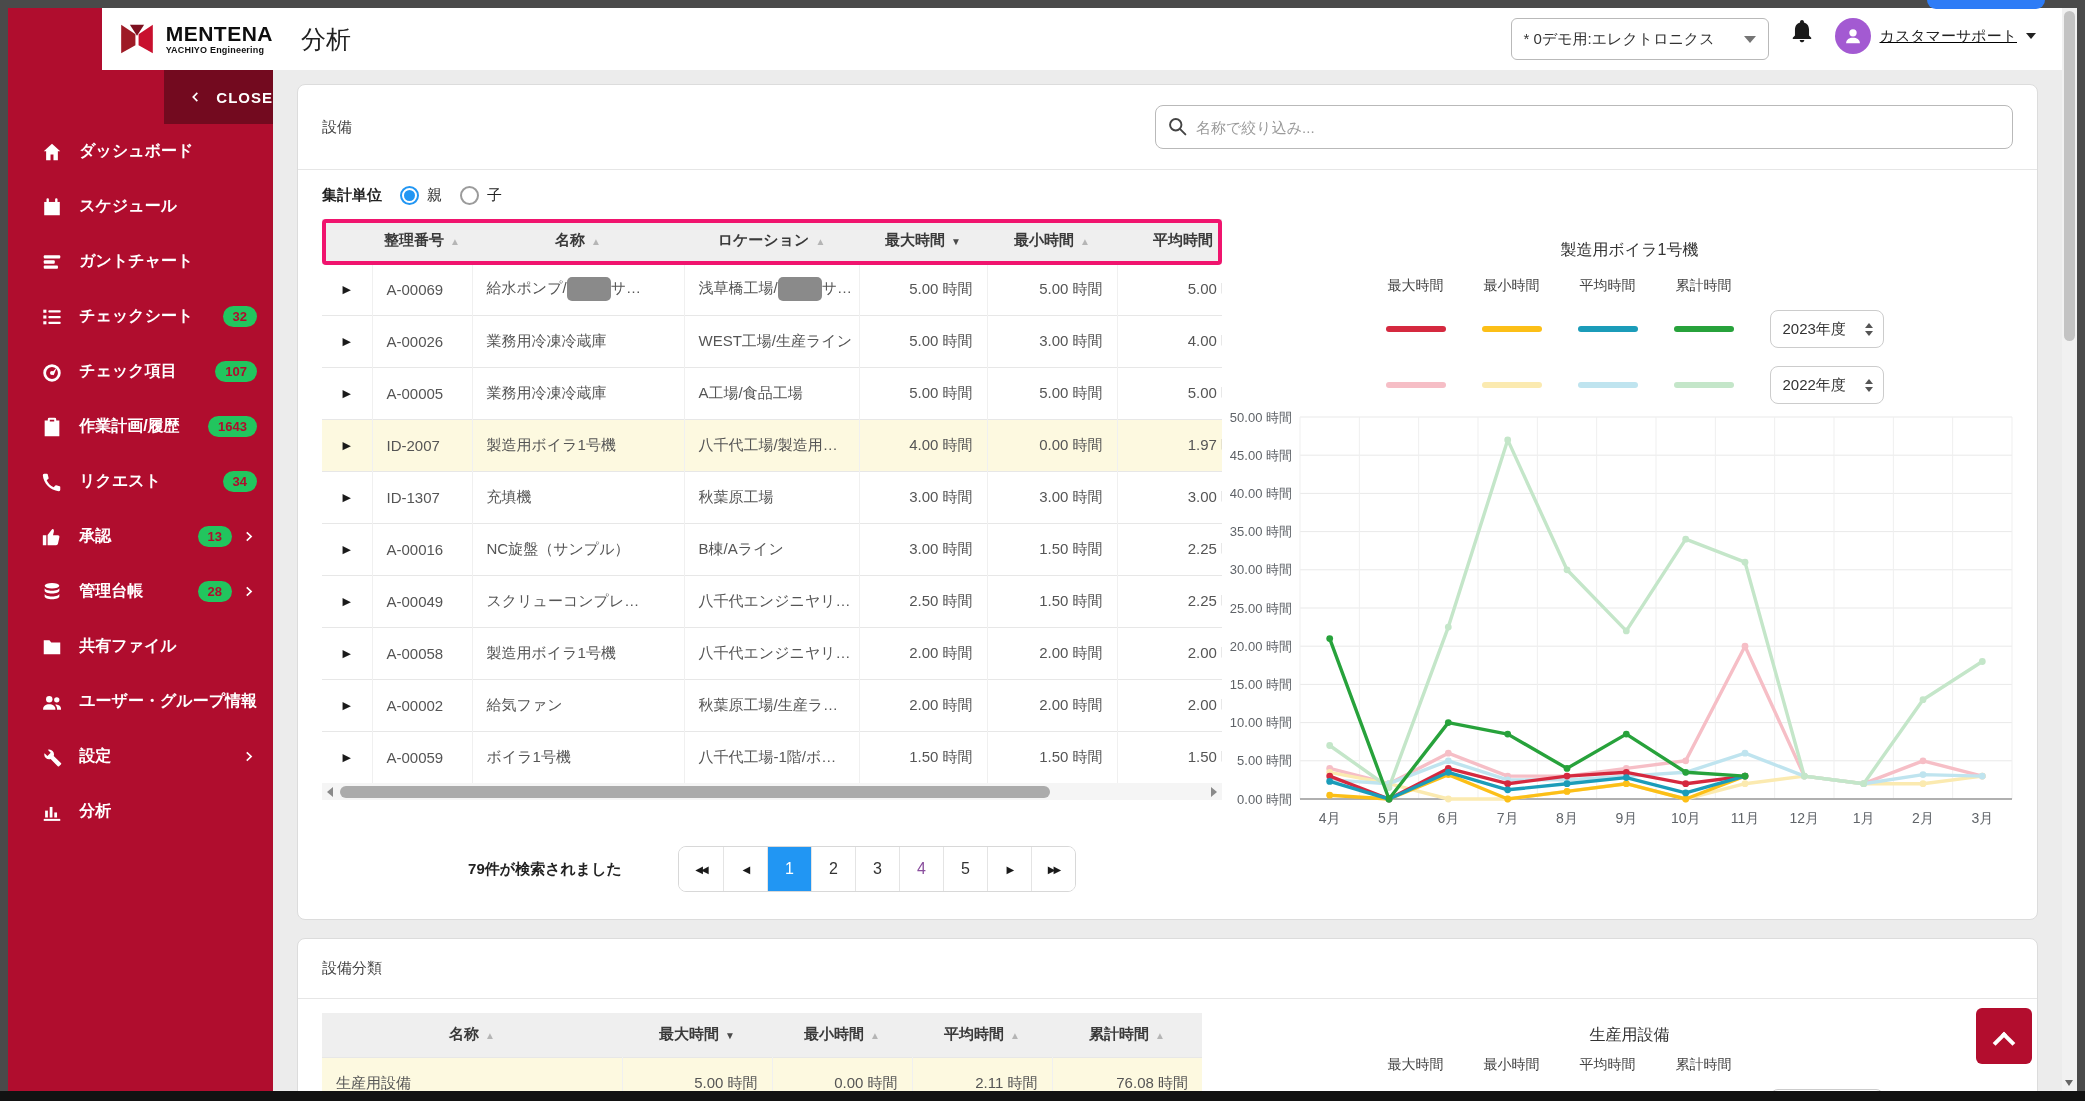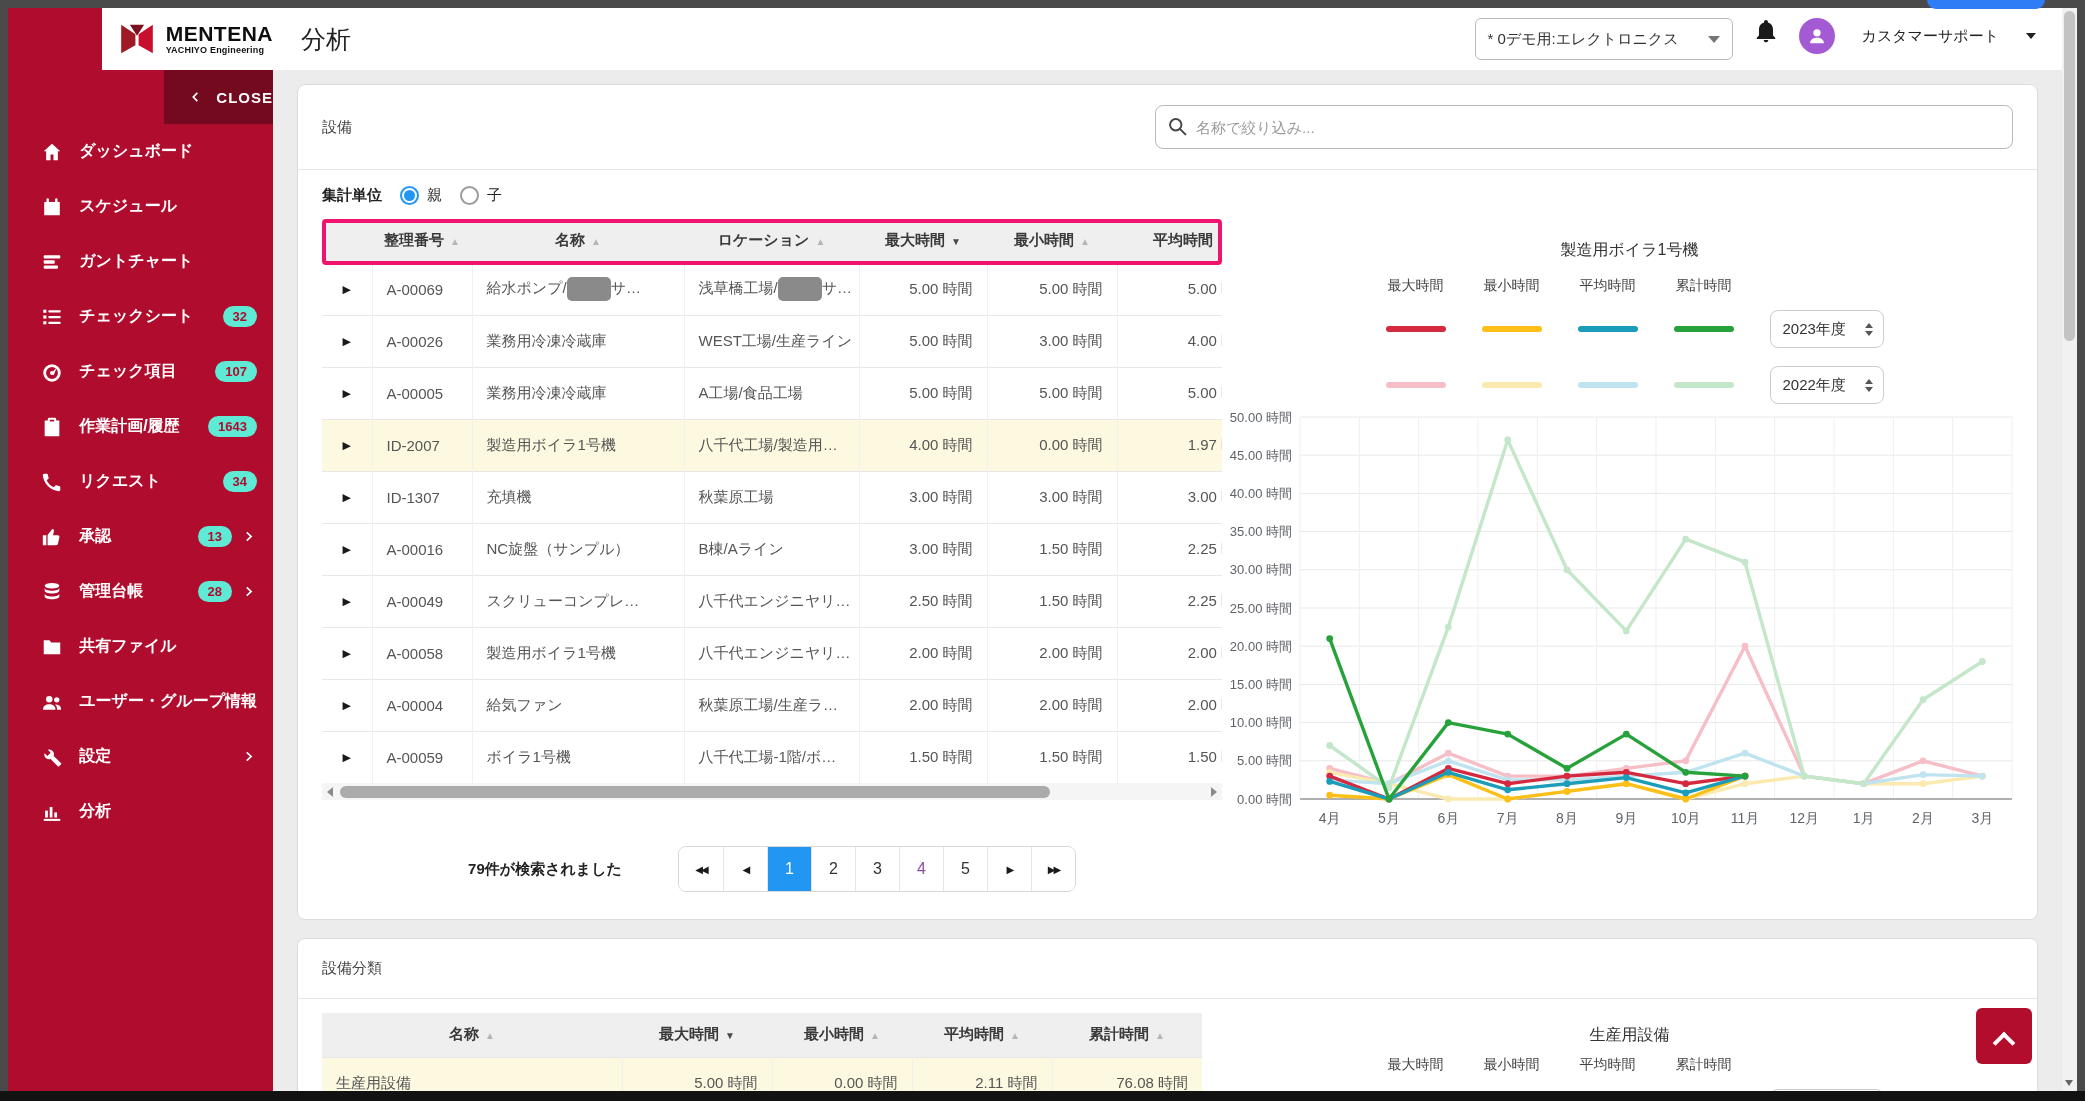--- a/index.html
+++ b/index.html
@@ -16,36 +16,36 @@
   .logo { height: 62px; background: #fff; display: flex; align-items: center; padding-left: 16px; gap: 10px; }
   .logo-mark { width: 38px; height: 38px; }
   .b-name { font-size: 21px; font-weight: 800; letter-spacing: .5px; color: #0d0d0d; line-height: 1.05; }
   .b-sub  { font-size: 9px; font-weight: bold; color: #111; letter-spacing: .2px; }
   .close-bar { height: 54px; background: #730a1f; color: #fff; display: flex; align-items: center;
                padding-left: 24px; gap: 14px; font-size: 15px; font-weight: bold; letter-spacing: 1px; cursor: pointer; }
   .nav-item { display: flex; align-items: center; height: 55px; padding: 0 16px 0 24px; color: #fff;
               font-size: 16px; font-weight: bold; cursor: pointer; }
   .nav-item .nicon { width: 22px; height: 22px; margin-right: 16px; flex: none; }
   .nav-item .lbl { flex: 1; white-space: nowrap; }
-  .badge { background: #5eead4; color: #b00d2e; font-size: 13px; font-weight: bold; border-radius: 12px;
+  .badge { background: #22c55e; color: #b00d2e; font-size: 13px; font-weight: bold; border-radius: 12px;
            padding: 3px 10px; line-height: 1.2; }
   .chev-r { width: 15px; height: 15px; margin-left: 10px; flex: none; }
 
   
   .main { flex: 1; display: flex; flex-direction: column; background: #ececec; min-width: 0; }
   header { height: 62px; background: #fff; display: flex; align-items: center; justify-content: space-between;
            padding: 0 26px 0 28px; flex: none; }
   .page-title { font-size: 25px; font-weight: 500; color: #222; }
   .h-right { display: flex; align-items: flex-start; gap: 20px; }
   .org-select { width: 258px; height: 42px; border: 1px solid #b9b9b9; border-radius: 6px; background: #fff;
                 display: flex; align-items: center; justify-content: space-between; padding: 0 12px; font-size: 15px; color: #333; cursor: pointer; }
   .caret-down { width: 0; height: 0; border-left: 6px solid transparent; border-right: 6px solid transparent; border-top: 7px solid #757575; }
   .bell { width: 26px; height: 26px; }
   .avatar { width: 36px; height: 36px; border-radius: 50%; background: #a35ad2; display: flex; align-items: center; justify-content: center; cursor: pointer; }
-  .user-wrap { display: flex; align-items: center; gap: 27px; cursor: pointer; }
+  .user-wrap { display: flex; align-items: center; gap: 9px; cursor: pointer; text-decoration: underline; }
   .user-name { font-size: 15px; color: #222; }
   .caret-down.sm { border-left-width: 5px; border-right-width: 5px; border-top: 6px solid #222; }
 
   .content { position: relative; flex: 1; overflow: hidden; padding: 14px 24px 0 24px; }
   .card { background: #fff; border: 1px solid #dcdcdc; border-radius: 8px; }
   .card1 { height: 836px; }
   .card2 { height: 260px; margin-top: 18px; }
   .card-head { display: flex; justify-content: space-between; align-items: center; padding: 20px 24px;
                border-bottom: 1px solid #e6e6e6; min-height: 66px; }
   .card2 .card-head { min-height: 55px; }
@@ -443,21 +443,21 @@
                         <td class="exp">▶</td>
                         <td>A-00058</td>
                         <td>製造用ボイラ1号機</td>
                         <td>八千代エンジニヤリ…</td>
                         <td class="num">2.00 時間</td>
                         <td class="num">2.00 時間</td>
                         <td class="num">2.00 時間</td>
                       </tr>
                       <tr>
                         <td class="exp">▶</td>
-                        <td>A-00004</td>
+                        <td>A-00002</td>
                         <td>給気ファン</td>
                         <td>秋葉原工場/生産ラ…</td>
                         <td class="num">2.00 時間</td>
                         <td class="num">2.00 時間</td>
                         <td class="num">2.00 時間</td>
                       </tr>
                       <tr>
                         <td class="exp">▶</td>
                         <td>A-00059</td>
                         <td>ボイラ1号機</td>

